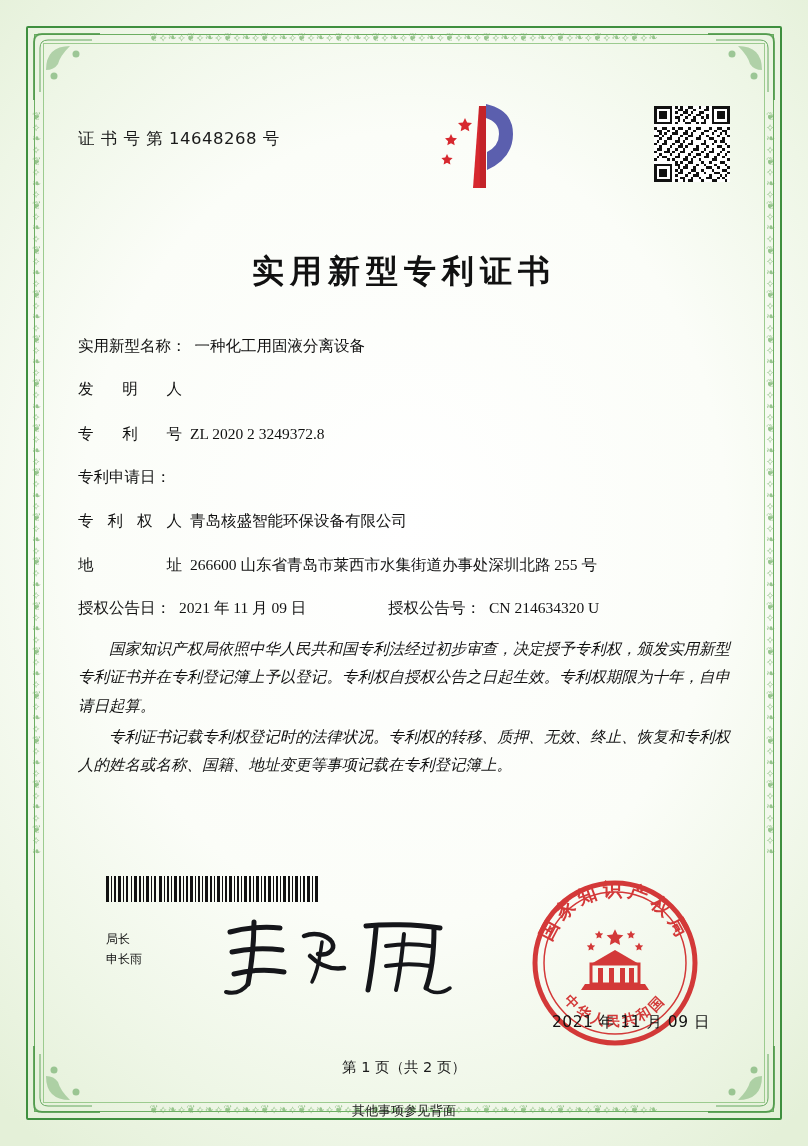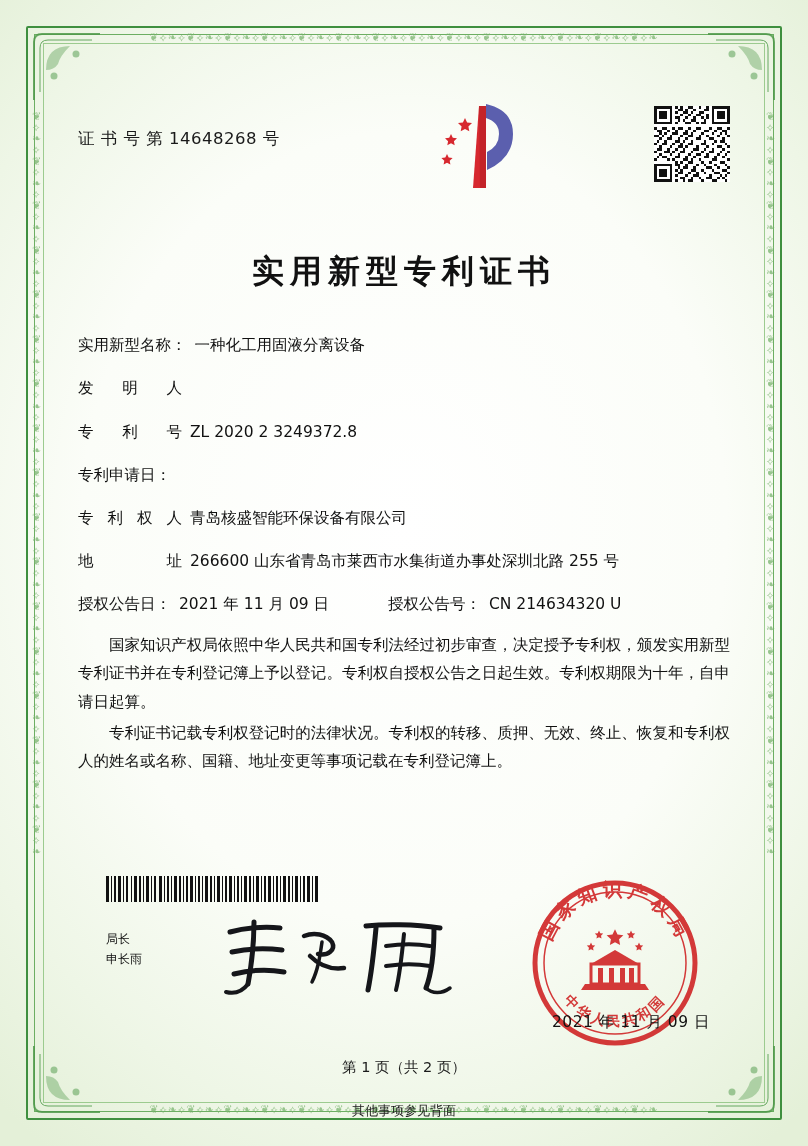--- a/index.html
+++ b/index.html
@@ -153,20 +153,21 @@
   .field-label.spread {
     display: inline-block;
     width: 104px;
     text-align: justify;
     text-align-last: justify;
   }
   .field-value {
     flex: 1 1 auto;
     padding-left: 8px;
     word-break: break-all;
+    font-family: Liberation Serif, serif;
   }
   .field-row.wide .field-value { padding-left: 8px; }
 
   .two-col {
     display: flex;
     margin-bottom: 16px;
   }
   .two-col > div { display: flex; align-items: baseline; }
   .two-col .left { width: 310px; }
 
@@ -174,20 +175,21 @@
     margin-top: 16px;
     font-family: "DejaVu Sans", "Liberation Sans", sans-serif;
     font-size: 15.5px;
     line-height: 1.85;
     color: #111;
     text-align: justify;
   }
   .paragraphs p {
     margin: 0 0 2px 0;
     text-indent: 2em;
+    font-style: italic;
   }
 
   
   .sig-area {
     position: absolute;
     left: 78px;
     top: 862px;
     width: 652px;
     height: 190px;
   }

